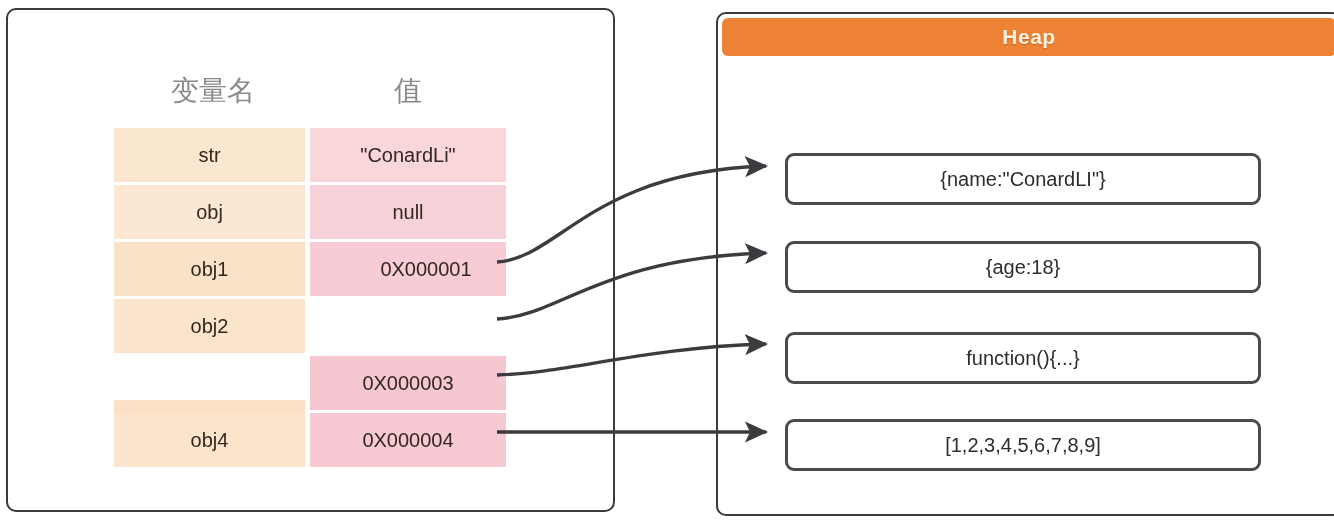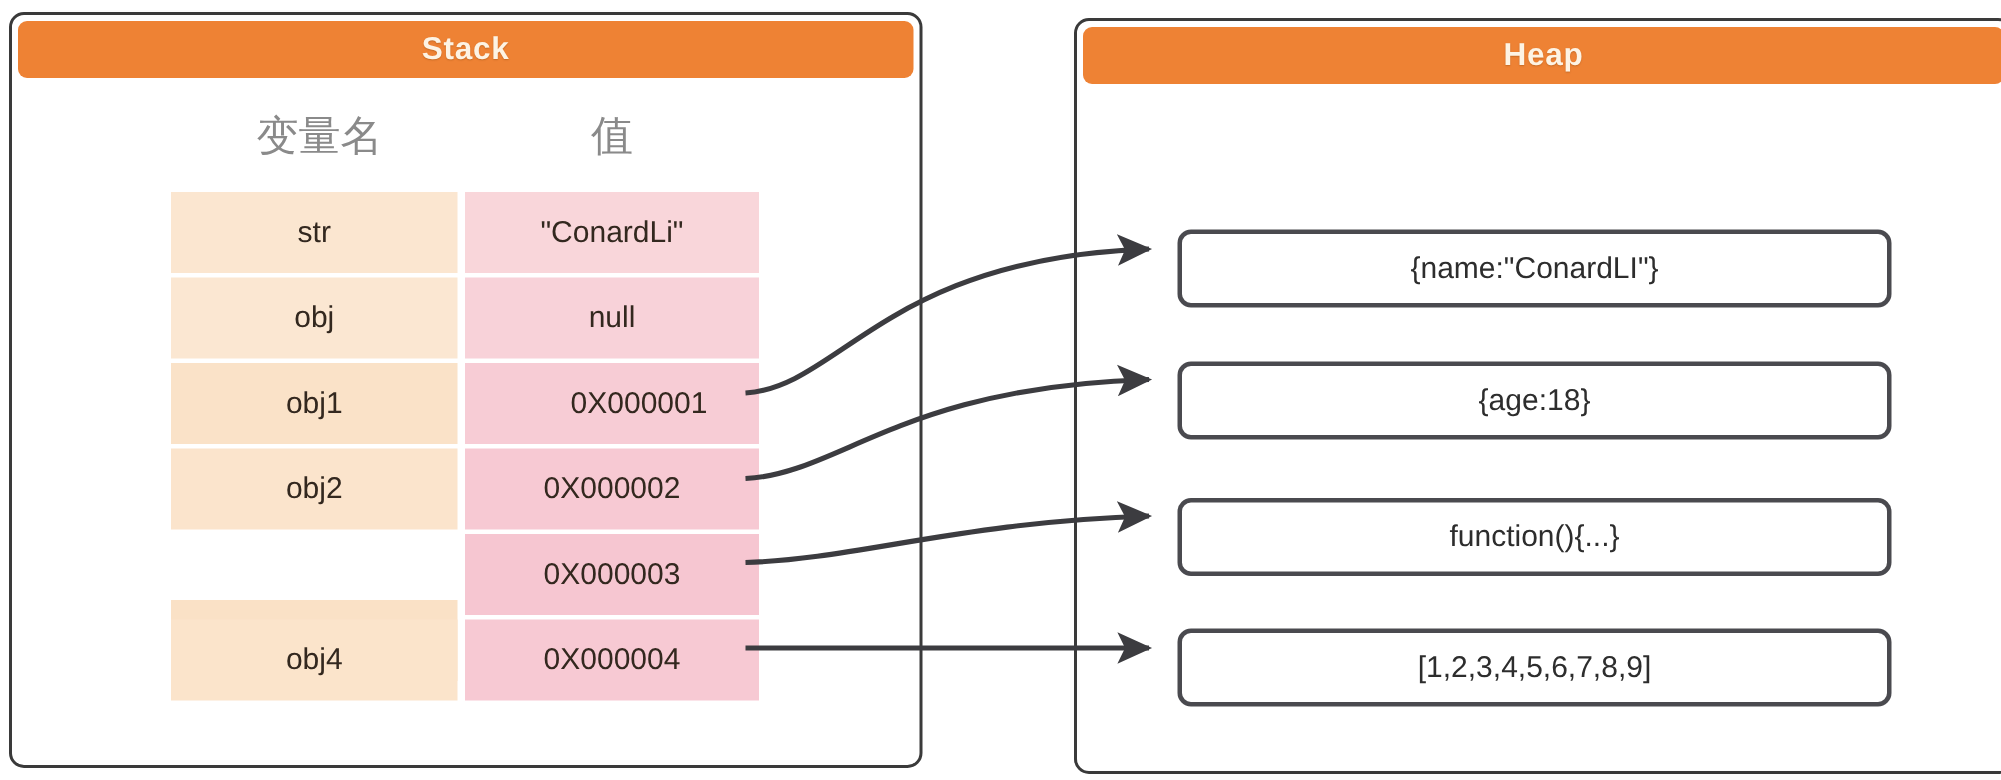--- a/index.html
+++ b/index.html
@@ -112,21 +112,20 @@
     top: 0;
     width: 1334px;
     height: 520px;
     pointer-events: none;
   }
 </style>
 </head>
 <body>
 
 <div class="panel" id="stack-panel">
-  <div class="panel-header">Stack</div>
 
   <div class="col-headers">
     <div class="col-header" id="col-header-name">变量名</div>
     <div class="col-header" id="col-header-value">值</div>
   </div>
 
   <div class="stack-table" id="stack-table">
       <div class="stack-row">
         <div class="cell cell-name" style="background: rgb(251, 230, 208);">str</div>
         <div class="cell cell-value" style="background: rgb(249, 214, 218);">"ConardLi"</div>
@@ -134,21 +133,20 @@
       <div class="stack-row">
         <div class="cell cell-name" style="background: rgb(251, 231, 210);">obj</div>
         <div class="cell cell-value" style="background: rgb(248, 210, 217);">null</div>
       </div>
       <div class="stack-row">
         <div class="cell cell-name" style="background: rgb(250, 226, 200);">obj1</div>
         <div class="cell cell-value" style="background: rgb(247, 204, 213); padding-left: 36px;">0X000001</div>
       </div>
       <div class="stack-row">
         <div class="cell cell-name" style="background: rgb(251, 228, 204);">obj2</div>
-        <div class="cell cell-value" style="background: rgb(247, 201, 211);">0X000002</div>
       </div>
       <div class="stack-row">
         <div class="cell cell-name" style="background: rgb(250, 225, 198); margin-top: 44px;">obj3</div>
         <div class="cell cell-value" style="background: rgb(246, 198, 209);">0X000003</div>
       </div>
       <div class="stack-row">
         <div class="cell cell-name" style="background: rgb(251, 228, 203);">obj4</div>
         <div class="cell cell-value" style="background: rgb(247, 201, 211);">0X000004</div>
       </div>
     </div>

